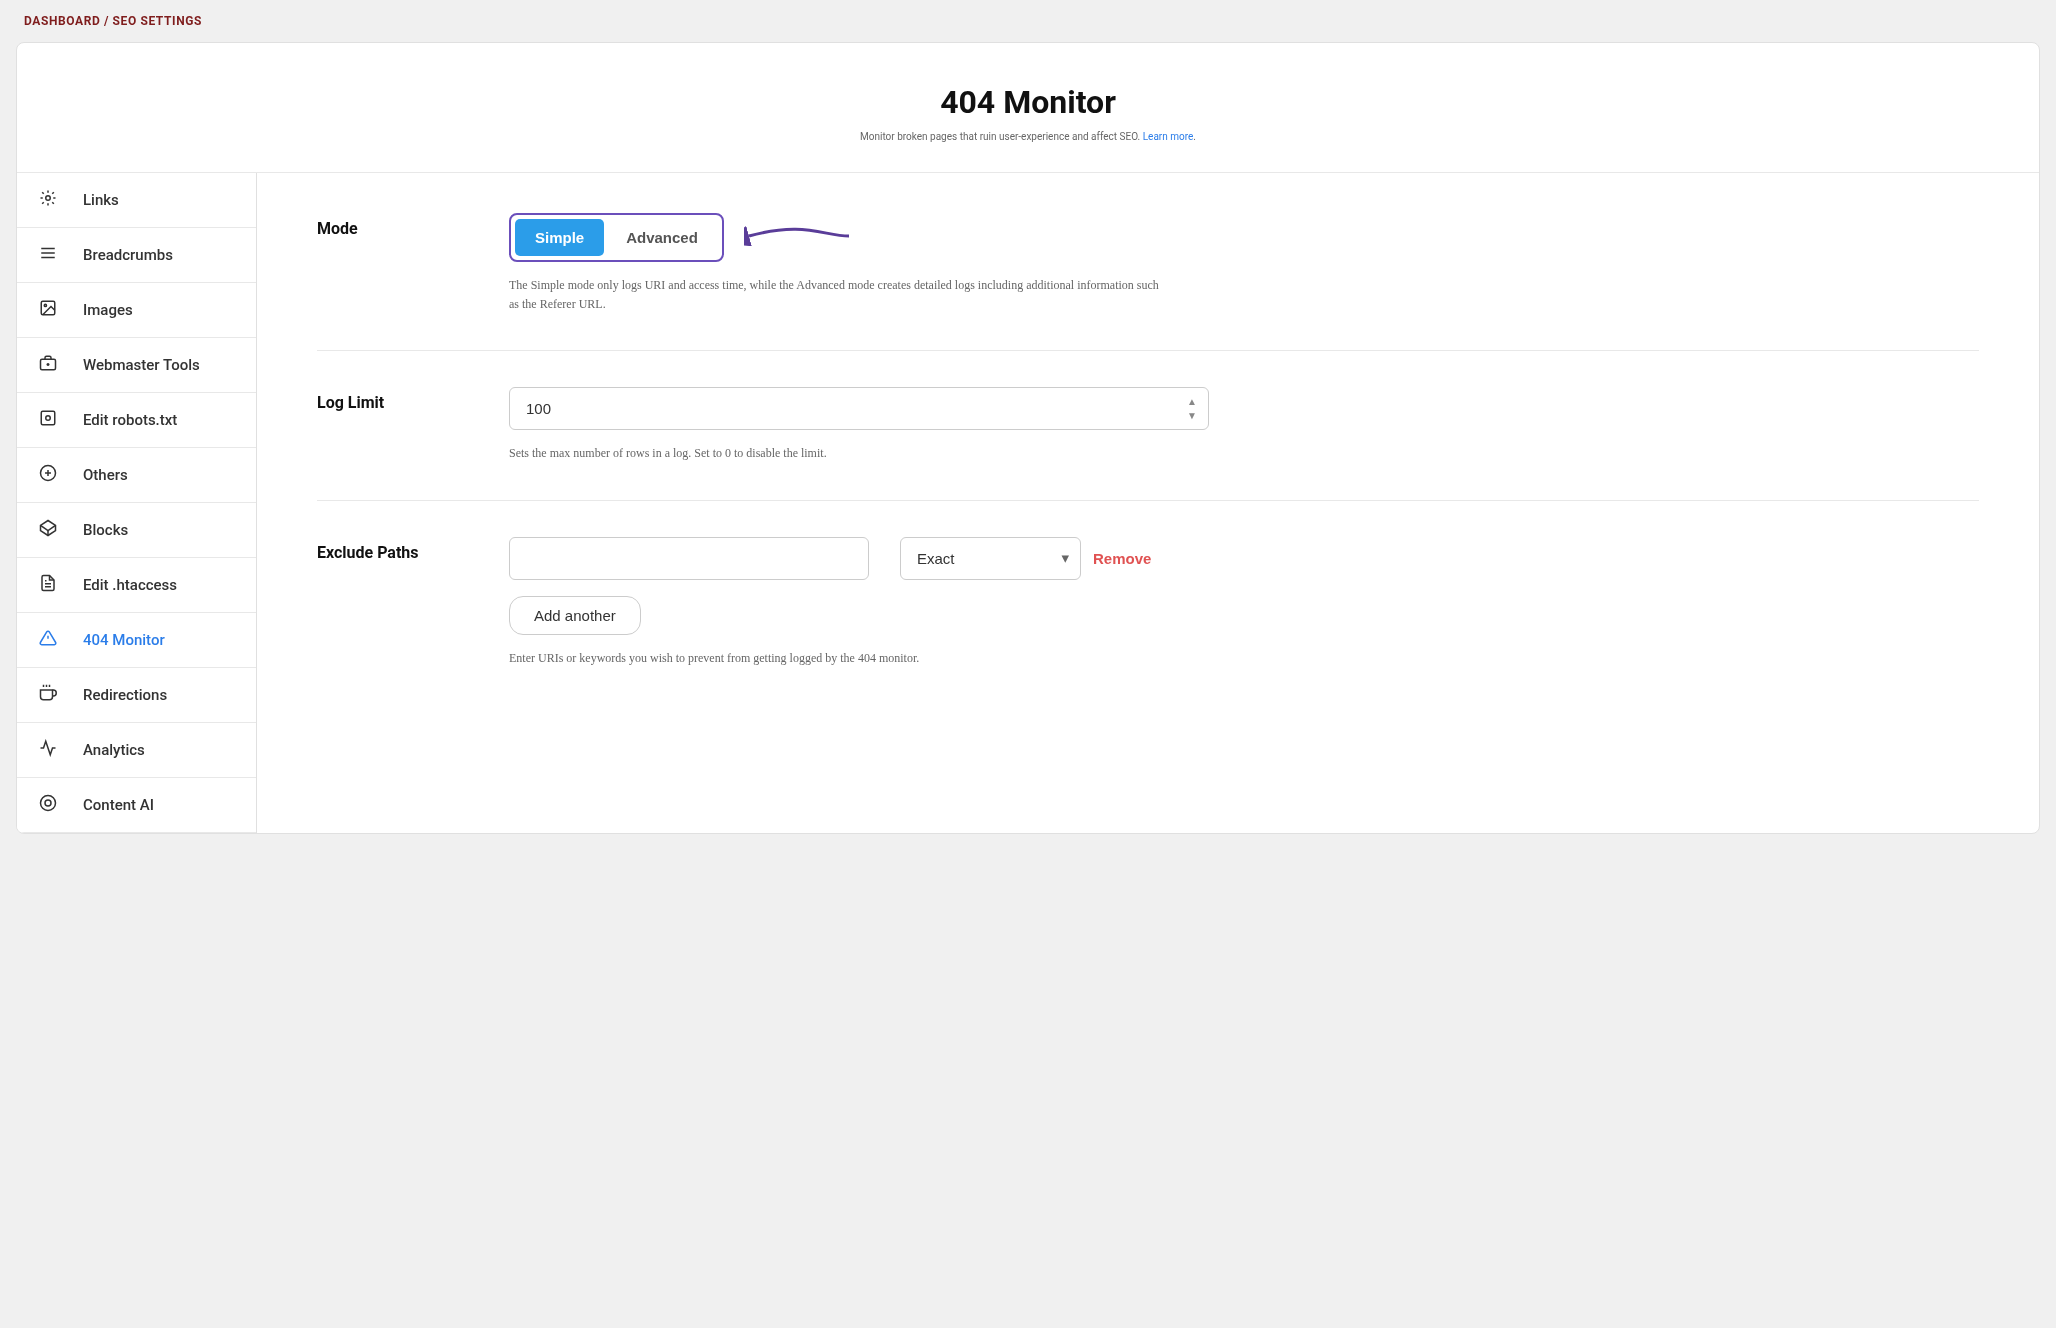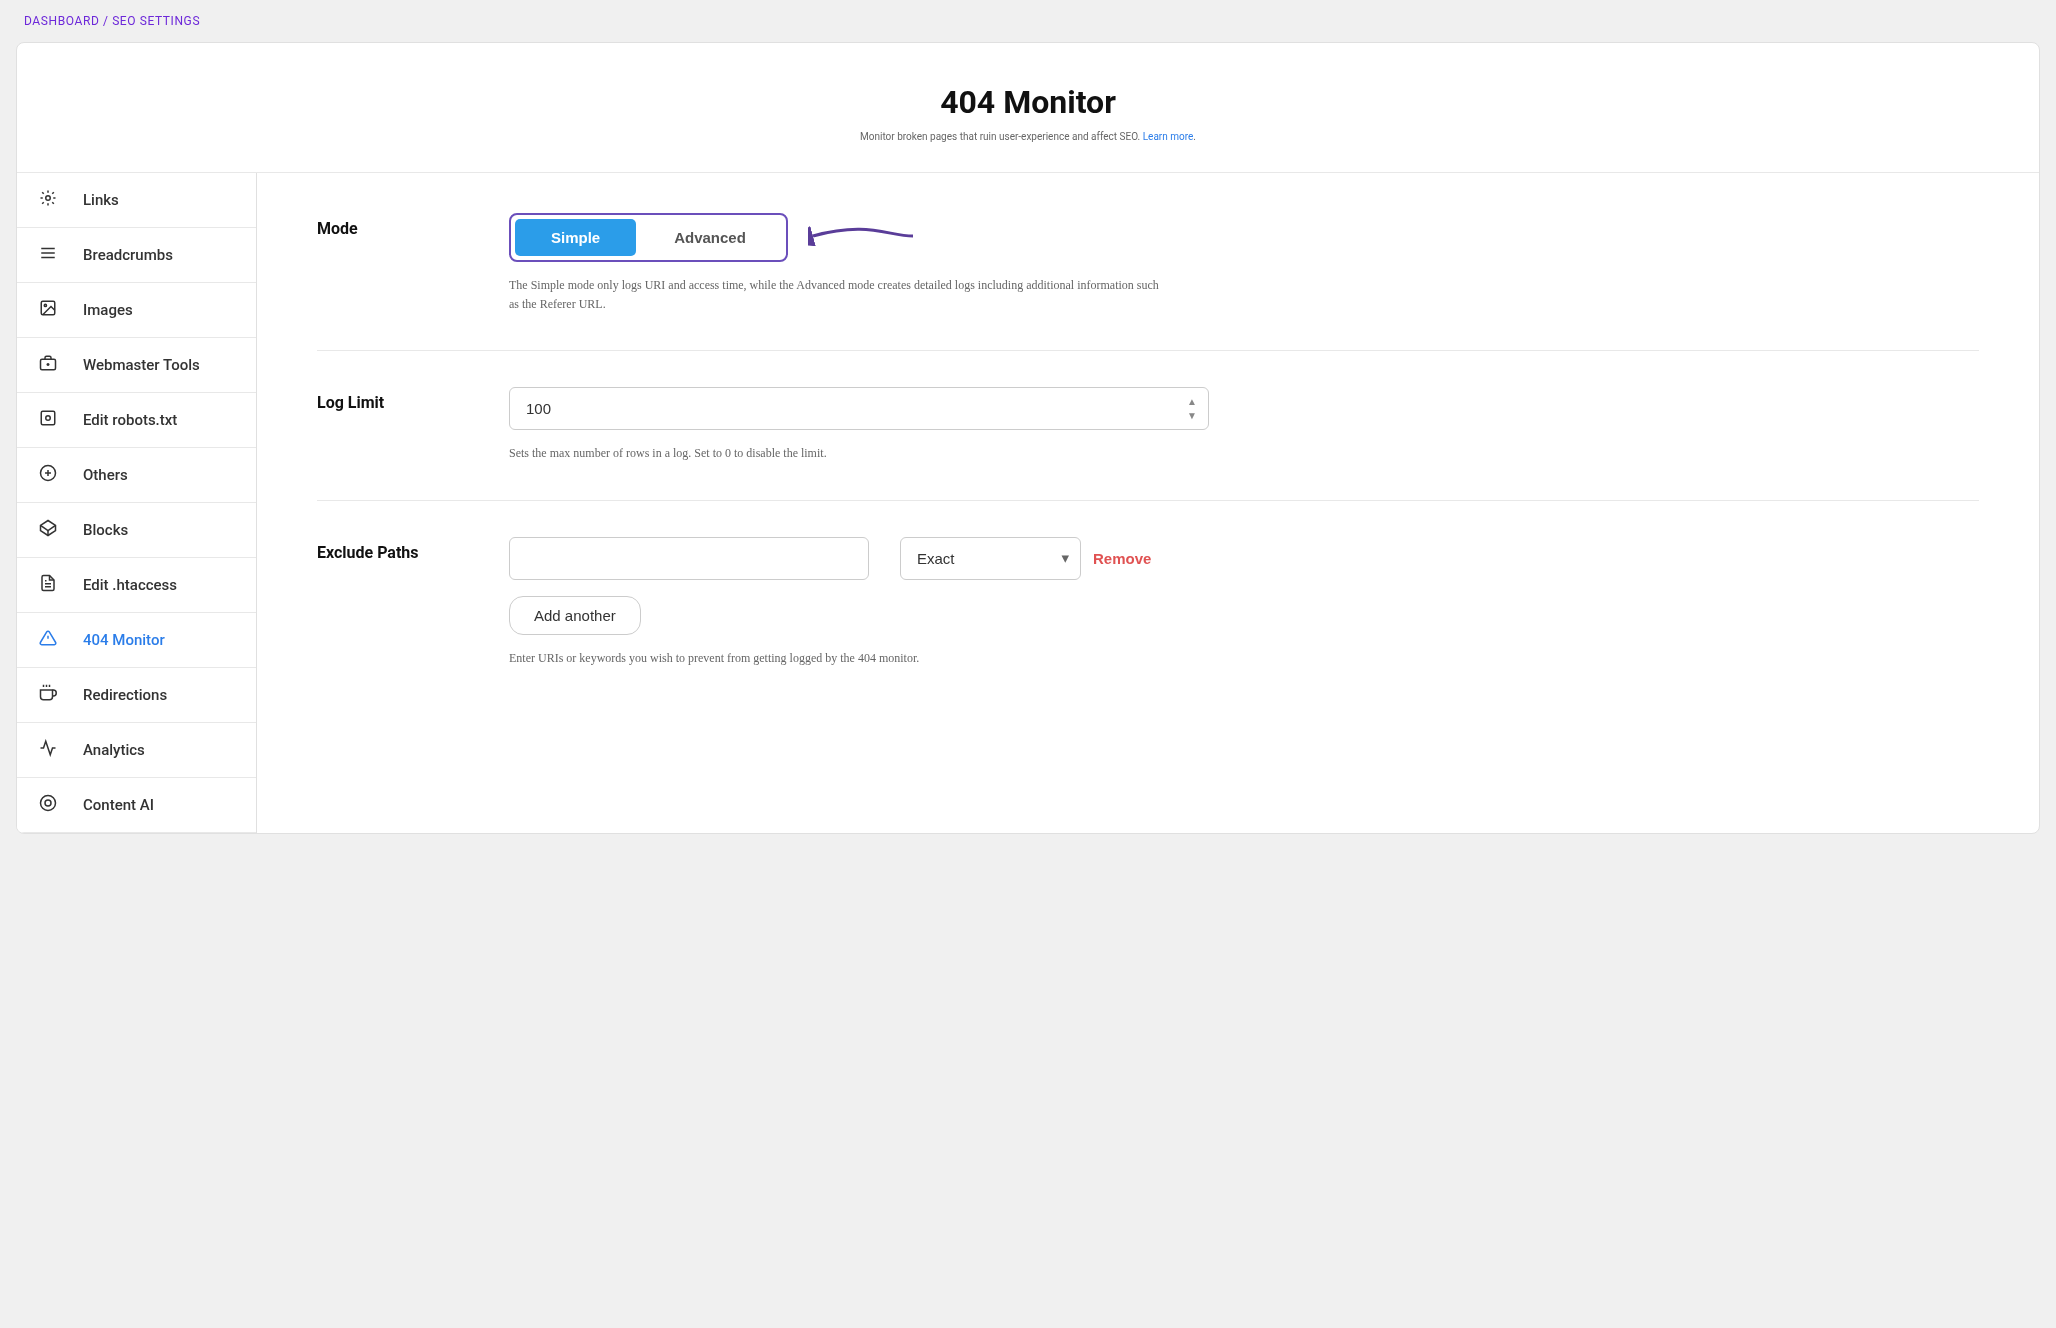--- a/index.html
+++ b/index.html
@@ -11,21 +11,21 @@
     }
 
     .top-bar {
       padding: 14px 24px;
       font-size: 12px;
       font-weight: 600;
       color: #888;
       letter-spacing: 0.05em;
       text-transform: uppercase;
     }
-    .top-bar span { color: #6d28d9; font-weight: 400; }
+    .top-bar span { color: #7f1d1d; font-weight: 700; }
 
     .main-container {
       margin: 0 16px 16px 16px;
       background: #fff;
       border-radius: 8px;
       border: 1px solid #e0e0e0;
       overflow: hidden;
     }
 
     .page-header {
@@ -120,21 +120,21 @@
       display: flex;
       border: 2px solid #6b4fbb;
       border-radius: 8px;
       overflow: hidden;
       background: #fff;
       padding: 4px;
       gap: 2px;
     }
 
     .mode-btn {
-      padding: 10px 36px;
+      padding: 10px 20px;
       border: none;
       cursor: pointer;
       font-size: 15px;
       font-weight: 600;
       border-radius: 5px;
       transition: background 0.15s;
     }
     .mode-btn.active {
       background: #2b9de9;
       color: #fff;

